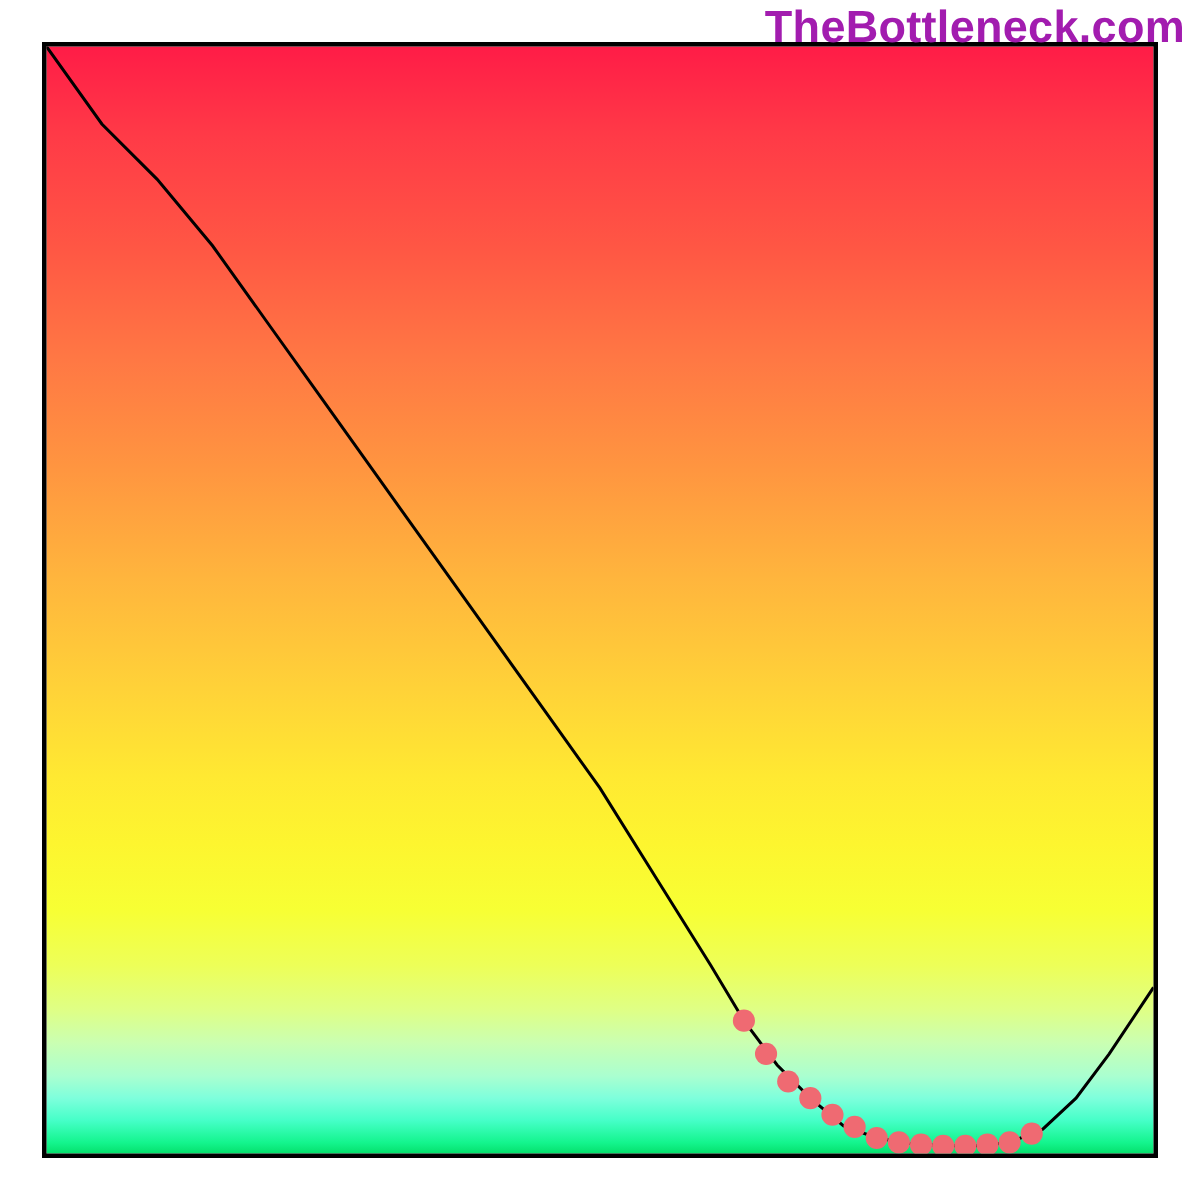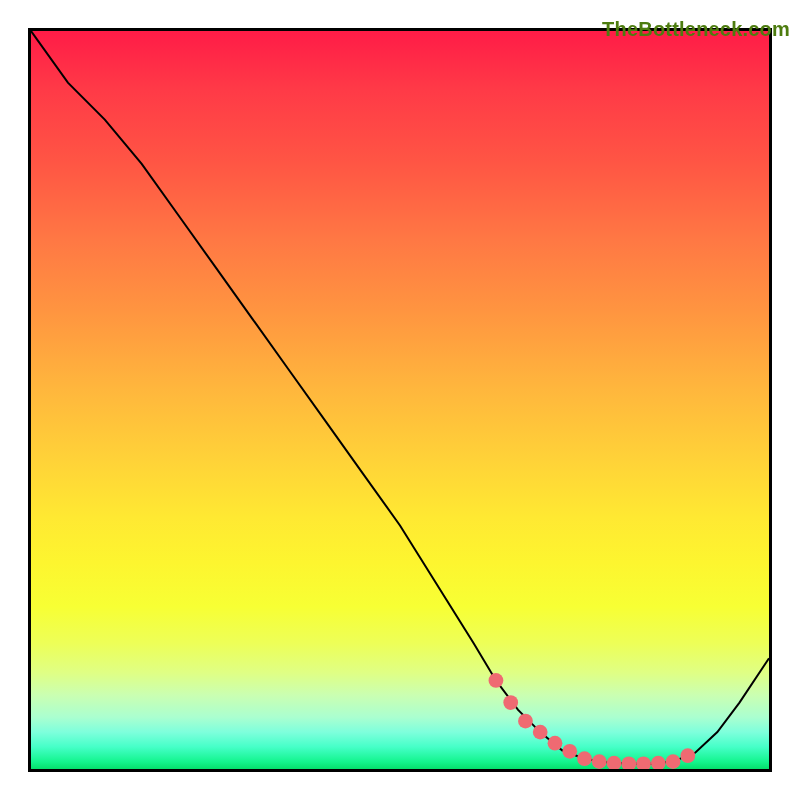--- a/index.html
+++ b/index.html
@@ -12,24 +12,24 @@
     font-family: Arial, Helvetica, sans-serif;
   }
   .frame {
     position: relative;
     width: 800px;
     height: 800px;
     box-sizing: border-box;
   }
   .watermark {
     position: absolute;
-    top: 18px;
+    top: 2px;
     right: 10px;
-    color: #4d7c0f;
-    font-size: 20px;
+    color: #a21caf;
+    font-size: 30px;
     font-weight: 600;
     letter-spacing: 0.2px;
     z-index: 30;
   }
   .plot-area {
     position: absolute;
     left: 28px;
     top: 28px;
     width: 744px;
     height: 744px;

